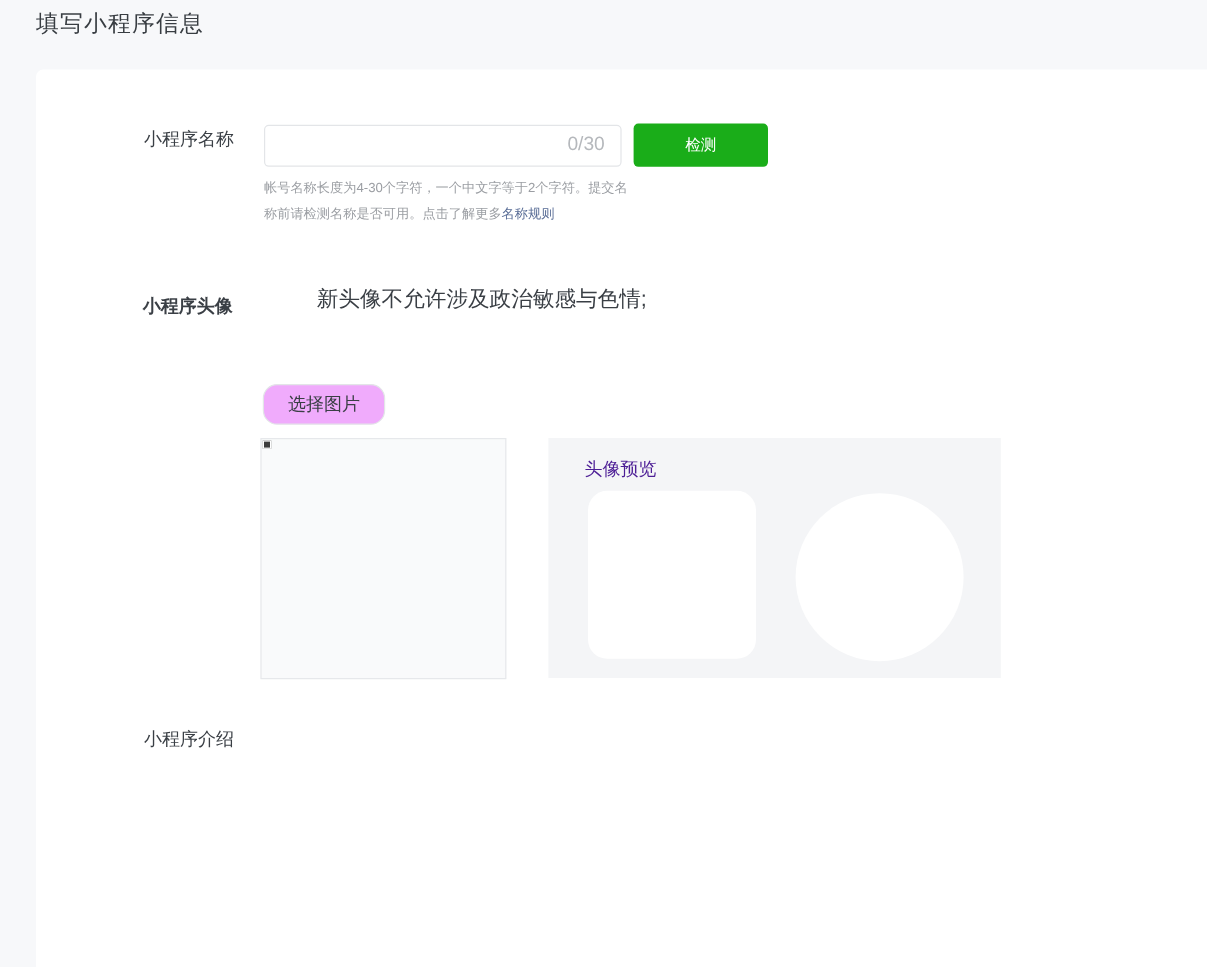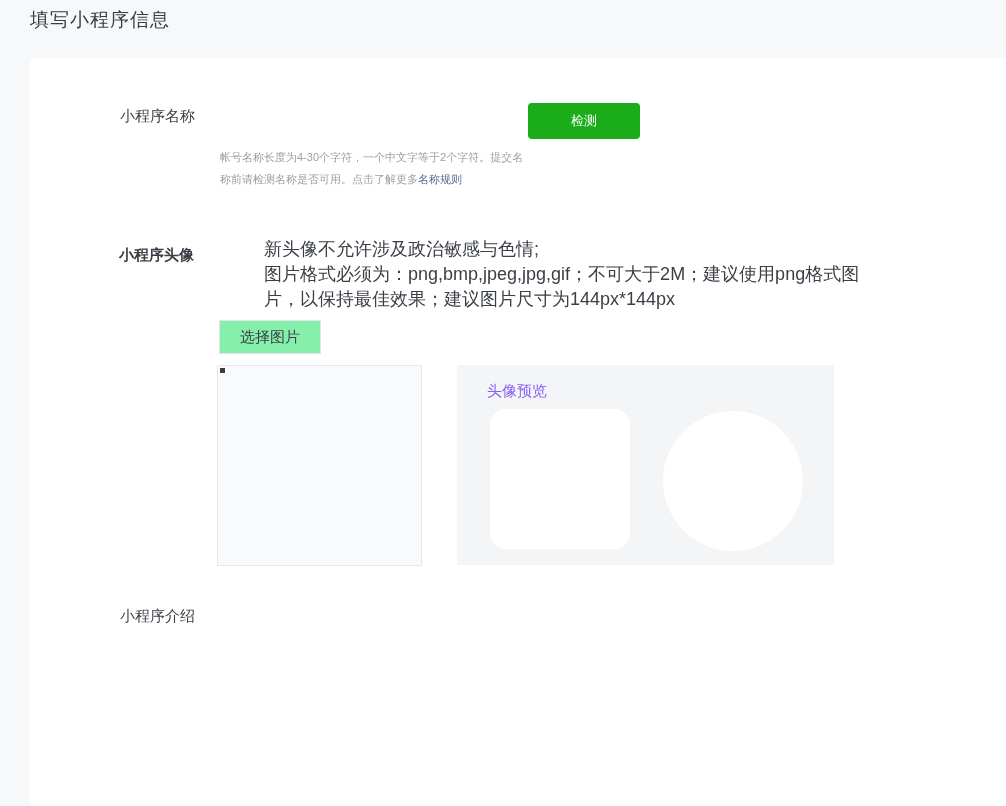--- a/index.html
+++ b/index.html
@@ -86,23 +86,23 @@
     width: 612px;
     font-size: 18px;
     line-height: 25px;
     color: #3a3f45;
     margin-left: 44px;
   }
   .choose-image-button {
     position: absolute;
     left: 189px; top: 262px;
     width: 102px; height: 34px;
-    background: #86efac;
+    background: #f0abfc;
     border: 1px solid #e3e5e8;
-    border-radius: 0;
+    border-radius: 12px;
     font-size: 15px;
     color: #3a3f45;
     cursor: pointer;
     font-family: Liberation Sans, sans-serif;
   }
   .crop-box {
     position: absolute;
     left: 187px; top: 307px;
     width: 205px; height: 201px;
     background: #f9fafb;
@@ -118,21 +118,21 @@
   .preview-panel {
     position: absolute;
     left: 427px; top: 307px;
     width: 377px; height: 200px;
     background: #f4f5f7;
   }
   .preview-title {
     position: absolute;
     left: 30px; top: 17px;
     font-size: 15px;
-    color: #8b5cf6;
+    color: #4c1d95;
   }
   .preview-square {
     position: absolute;
     left: 33px; top: 44px;
     width: 140px; height: 140px;
     background: #ffffff;
     border-radius: 16px;
   }
   .preview-circle {
     position: absolute;
@@ -178,32 +178,35 @@
 </style>
 </head>
 <body>
 
 <h1 class="page-title">填写小程序信息</h1>
 
 <div class="card">
 
   <div class="field-label label-name">小程序名称</div>
 
+  <div class="name-input-wrap">
+    <input class="name-input" type="text" value="" style="">
+    <span class="input-counter">0/30</span>
+  </div>
 
   <button class="check-button" style="background: rgb(26, 173, 25);">检测</button>
 
   <div class="name-help">
     <span>帐号名称长度为4-30个字符，一个中文字等于2个字符。提交名称前请检测名称是否可用。点击了解更多</span><a style="color: rgb(87, 107, 149);">名称规则</a>
   </div>
 
   <div class="field-label label-avatar">小程序头像</div>
 
   <div class="avatar-rules">
     <div>新头像不允许涉及政治敏感与色情;</div>
-    <div>图片格式必须为：png,bmp,jpeg,jpg,gif；不可大于2M；建议使用png格式图片，以保持最佳效果；建议图片尺寸为144px*144px</div>
   </div>
 
   <button class="choose-image-button">选择图片</button>
 
   <div class="crop-box">
     <span class="crop-handle"></span>
   </div>
 
   <div class="preview-panel">
     <div class="preview-title">头像预览</div>

